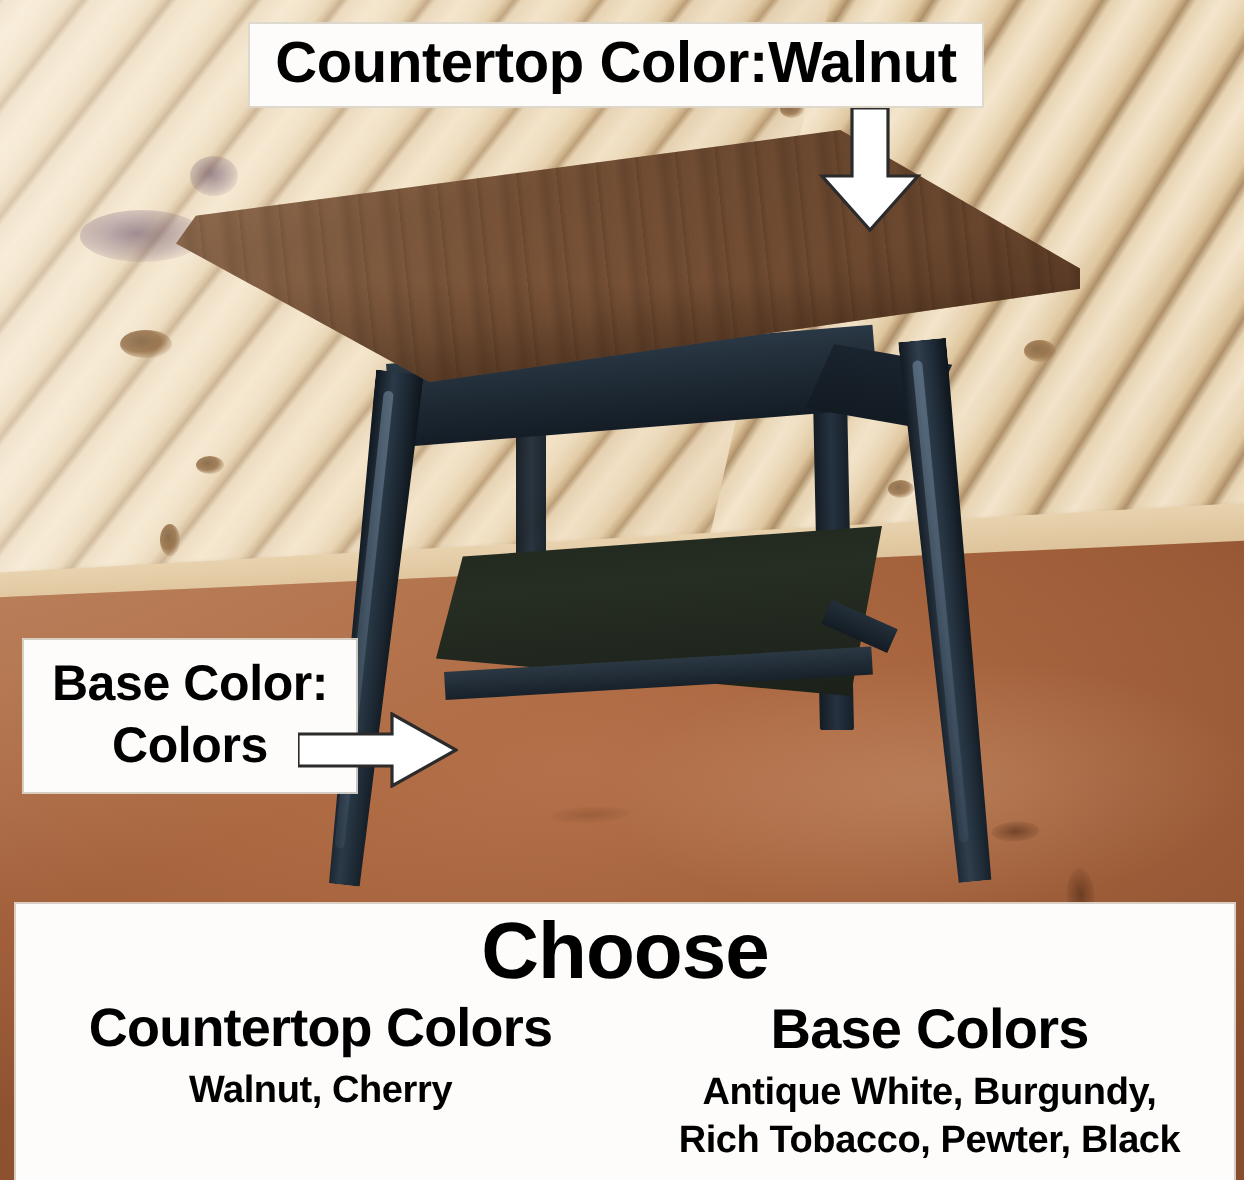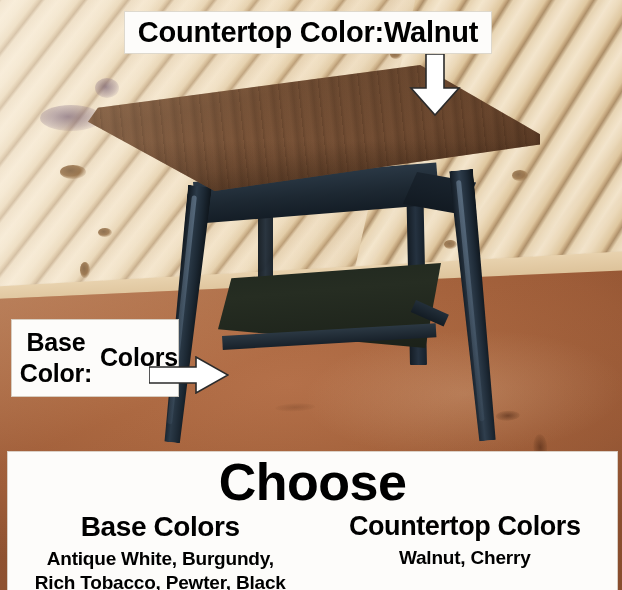--- a/index.html
+++ b/index.html
@@ -259,21 +259,21 @@
     box-shadow: 0 0 0 1px rgba(220,215,205,0.9);
   }
   #label-countertop {
     left: 125px; top: 12px;
     width: 366px; height: 41px;
     font-size: 29px;
   }
   #label-base {
     left: 12px; top: 320px;
     width: 166px; height: 76px;
-    flex-direction: row;
+    flex-direction: column;
     font-size: 25px;
     line-height: 1.25;
   }
 
   
   .arrow-down {
     position: absolute;
     left: 409px; top: 54px;
     width: 52px; height: 62px;
   }
@@ -287,21 +287,21 @@
   #bottom-panel {
     position: absolute;
     left: 8px; top: 452px;
     width: 609px; height: 138px;
     background: #fdfcfa;
     box-shadow: 0 0 0 1px rgba(225,220,212,0.9);
     color: #000;
   }
   #choose-title {
     text-align: center;
-    font-size: 52px;
+    font-size: 40px;
     font-weight: bold;
     line-height: 1;
     padding-top: 4px;
     letter-spacing: -0.5px;
   }
   .cols {
     display: flex;
     margin-top: 4px;
   }
   .col {
@@ -395,31 +395,31 @@
 
   <svg class="arrow-right" viewBox="0 0 80 38">
     <polygon points="0,11 47,11 47,1 79,19 47,37 47,27 0,27" fill="#ffffff" stroke="#2b2b2b" stroke-width="1.6"></polygon>
   </svg>
 
   <div id="bottom-panel">
     <div id="choose-title">Choose</div>
 
     <div class="cols">
 
+      <div class="col" id="col-counter">
+        <div class="col-head">Countertop Colors</div>
+        <div class="col-body">
+          <div>Walnut, Cherry</div>
+        </div>
+      </div>
+
       <div class="col" id="col-base">
         <div class="col-head">Base Colors</div>
         <div class="col-body">
           <div>Antique White, Burgundy,</div>
           <div>Rich Tobacco, Pewter, Black</div>
         </div>
       </div>
 
-      <div class="col" id="col-counter">
-        <div class="col-head">Countertop Colors</div>
-        <div class="col-body">
-          <div>Walnut, Cherry</div>
-        </div>
-      </div>
-
     </div>
   </div>
 
 </div>
 
 </body></html>

